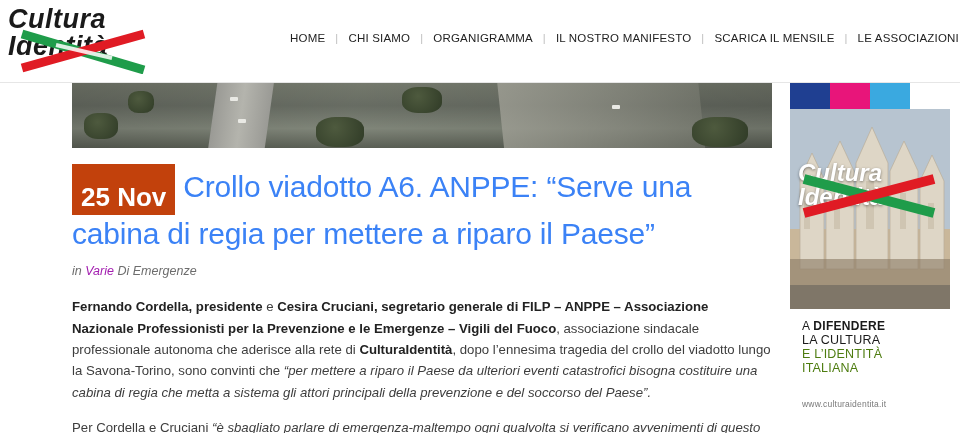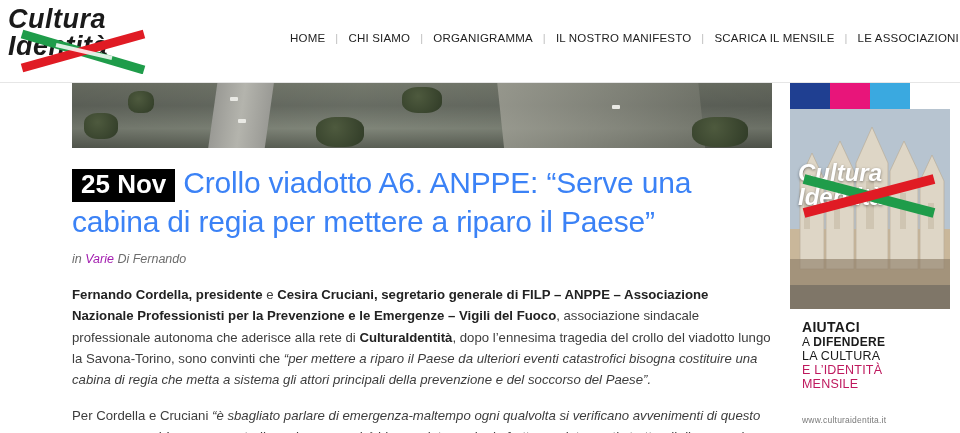--- a/index.html
+++ b/index.html
@@ -67,23 +67,23 @@
     position: absolute; width: 8px; height: 4px; background: #e9e9e4; border-radius: 1px;
   }
   .hero .veg {
     position: absolute; border-radius: 40%;
     background: radial-gradient(circle at 40% 35%, #4e5a3e, #2f3a26);
   }
 
   .title-block { margin-top: 16px; }
   .date-badge {
     display: inline-block;
-    background: #000000; color: #fff;
+    background: #c2410c; color: #fff;
     font-size: 26px; font-weight: bold;
-    padding: 2px 9px 4px 9px;
+    padding: 20px 9px 4px 9px;
     line-height: 1.05;
     vertical-align: middle;
     margin-right: 8px;
   }
   .headline {
     display: inline; font-size: 30px; font-weight: normal; color: #3b82f6;
     line-height: 1.25; letter-spacing: -0.2px;
   }
   .headline-wrap {
     font-size: 28px; font-weight: bold; color: #1a1a1a; line-height: 1.32;
@@ -127,21 +127,21 @@
   }
   .promo-strike { position: absolute; left: 6px; top: 62px; width: 150px; height: 48px; }
 
   .promo-cta {
     width: 160px; background: #ffffff; padding: 10px 10px 8px 12px;
   }
   .cta-l1 { font-size: 14px; font-weight: bold; color: #1a1a1a; letter-spacing: 0.3px; }
   .cta-l2 { font-size: 12px; color: #1a1a1a; letter-spacing: 0.3px; }
   .cta-l2 b { font-size: 12px; }
   .cta-l3 { font-size: 12.5px; color: #1a1a1a; letter-spacing: 0.2px; }
-  .cta-l4 { font-size: 12.5px; color: #be185d; letter-spacing: 0.2px; }
+  .cta-l4 { font-size: 12.5px; color: #4d7c0f; letter-spacing: 0.2px; }
   .cta-url {
     margin-top: 24px; font-size: 8.5px; color: #7a7a7a; letter-spacing: 0.2px;
   }
 </style>
 </head>
 <body>
 
 <div class="page">
 
   <div class="header">
@@ -190,21 +190,21 @@
     <div class="title-block">
       <div class="headline-wrap">
         <span class="date-badge">25 Nov</span><span class="headline">Crollo viadotto A6. ANPPE: “Serve una cabina di regia per mettere a riparo il Paese”</span>
       </div>
     </div>
 
     <div class="byline">
       <span>in</span>
       <a href="#" class="cat">Varie</a>
       <span>Di</span>
-      <a href="#">Fernando</a>
+      <a href="#">Emergenze</a>
     </div>
 
     <div class="body-text">
       <p>
         <b>Fernando Cordella, presidente</b><span> e </span><b>Cesira Cruciani, segretario generale di FILP – ANPPE – Associazione Nazionale Professionisti per la Prevenzione e le Emergenze – Vigili del Fuoco</b><span>, associazione sindacale professionale autonoma che aderisce alla rete di </span><b>CulturaIdentità</b><span>, dopo l’ennesima tragedia del crollo del viadotto lungo la Savona-Torino, sono convinti che </span><span class="ital">“per mettere a riparo il Paese da ulteriori eventi catastrofici bisogna costituire una cabina di regia che metta a sistema gli attori principali della prevenzione e del soccorso del Paese”.</span>
       </p>
       <p>
         <span>Per Cordella e Cruciani </span><span class="ital">“è sbagliato parlare di emergenza-maltempo ogni qualvolta si verificano avvenimenti di questo genere, oramai è una consuetudine ed ecco perché bisogna intervenire in fretta con interventi strutturali di prevenzione e di risposta alle emergenze. La priorità del Paese in questo momento deve esse una risposta alle continue emergenze che lo colpiscono da Nord a Sud, bisogna mappare le aree, le infrastrutture e i monumenti a rischio e predisporre piani di emergenza efficaci”.</span>
       </p>
     </div>
@@ -247,25 +247,24 @@
         <div>Cultura</div>
         <div>Identità</div>
       </div>
       <svg class="promo-strike" viewBox="0 0 150 48">
         <path d="M8 8 L138 42" stroke="#1f9c4a" stroke-width="10" fill="none"></path>
         <path d="M8 42 L138 8" stroke="#e01b24" stroke-width="10" fill="none"></path>
       </svg>
     </div>
 
     <div class="promo-cta">
-      <div class="cta-l1">AIUTACI</div>
       <div class="cta-l2">
         <span>A</span>
         <b>DIFENDERE</b>
       </div>
       <div class="cta-l3">LA CULTURA</div>
       <div class="cta-l4">E L’IDENTITÀ</div>
-      <div class="cta-l4">MENSILE</div>
+      <div class="cta-l4">ITALIANA</div>
       <div class="cta-url">www.culturaidentita.it</div>
     </div>
   </div>
 
 </div>
 
 </body></html>

